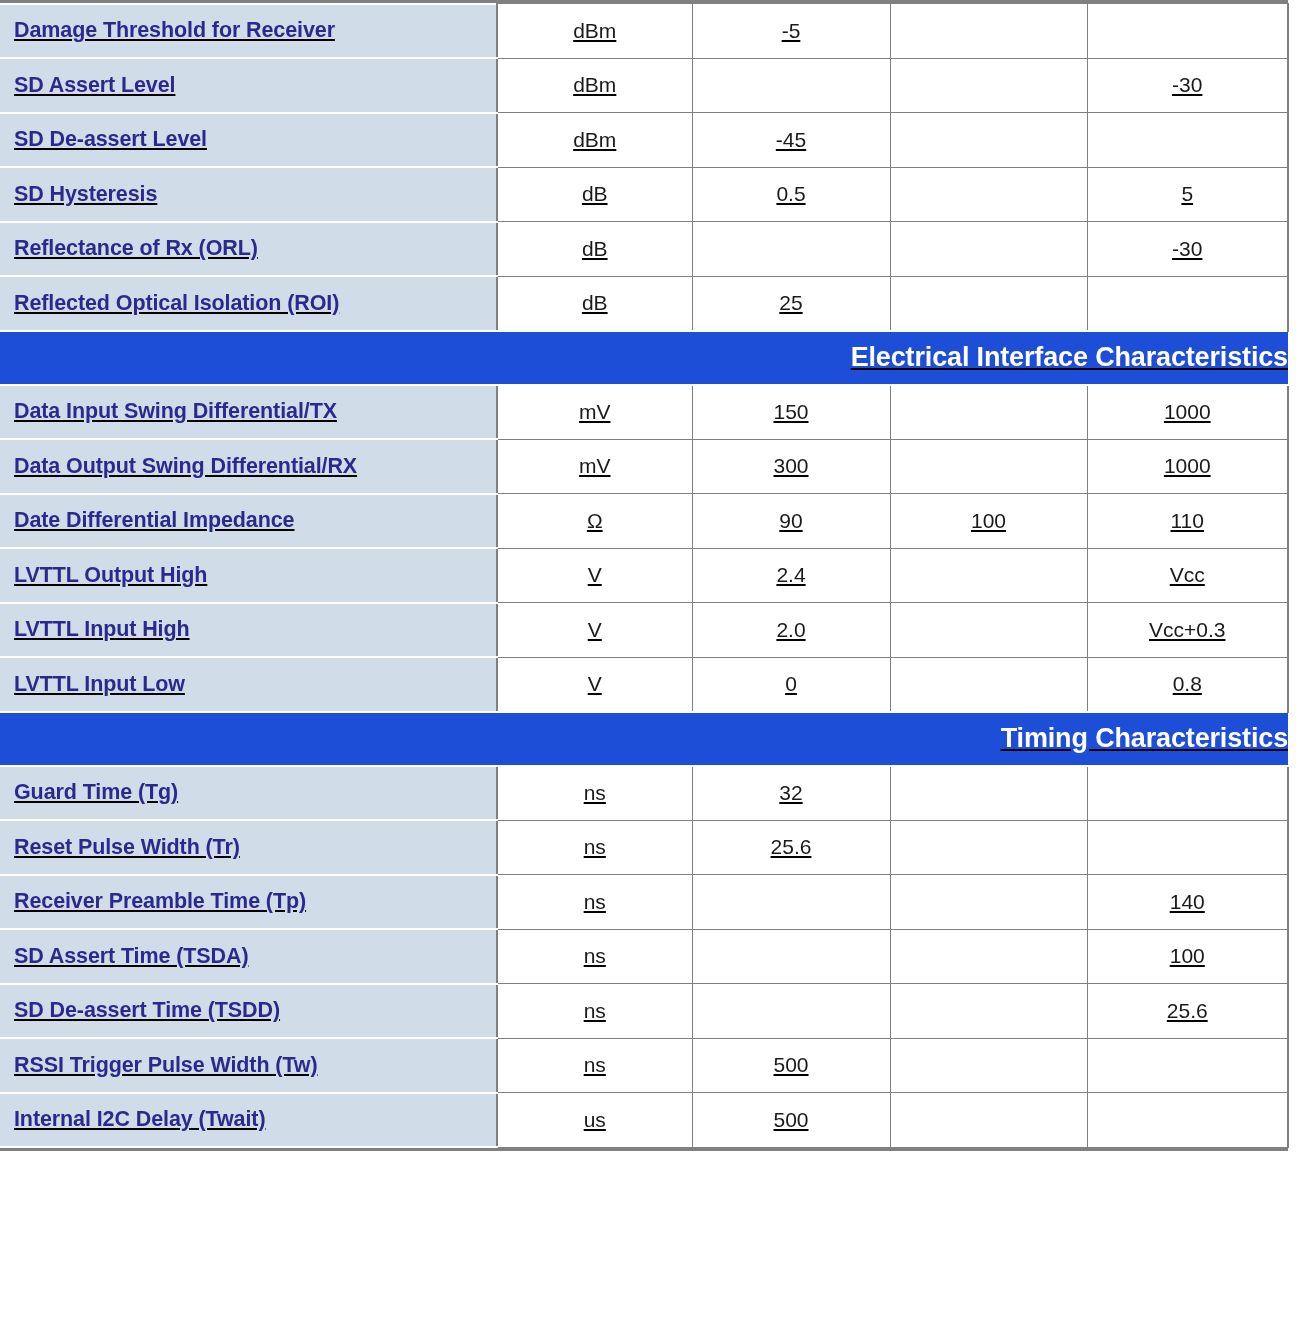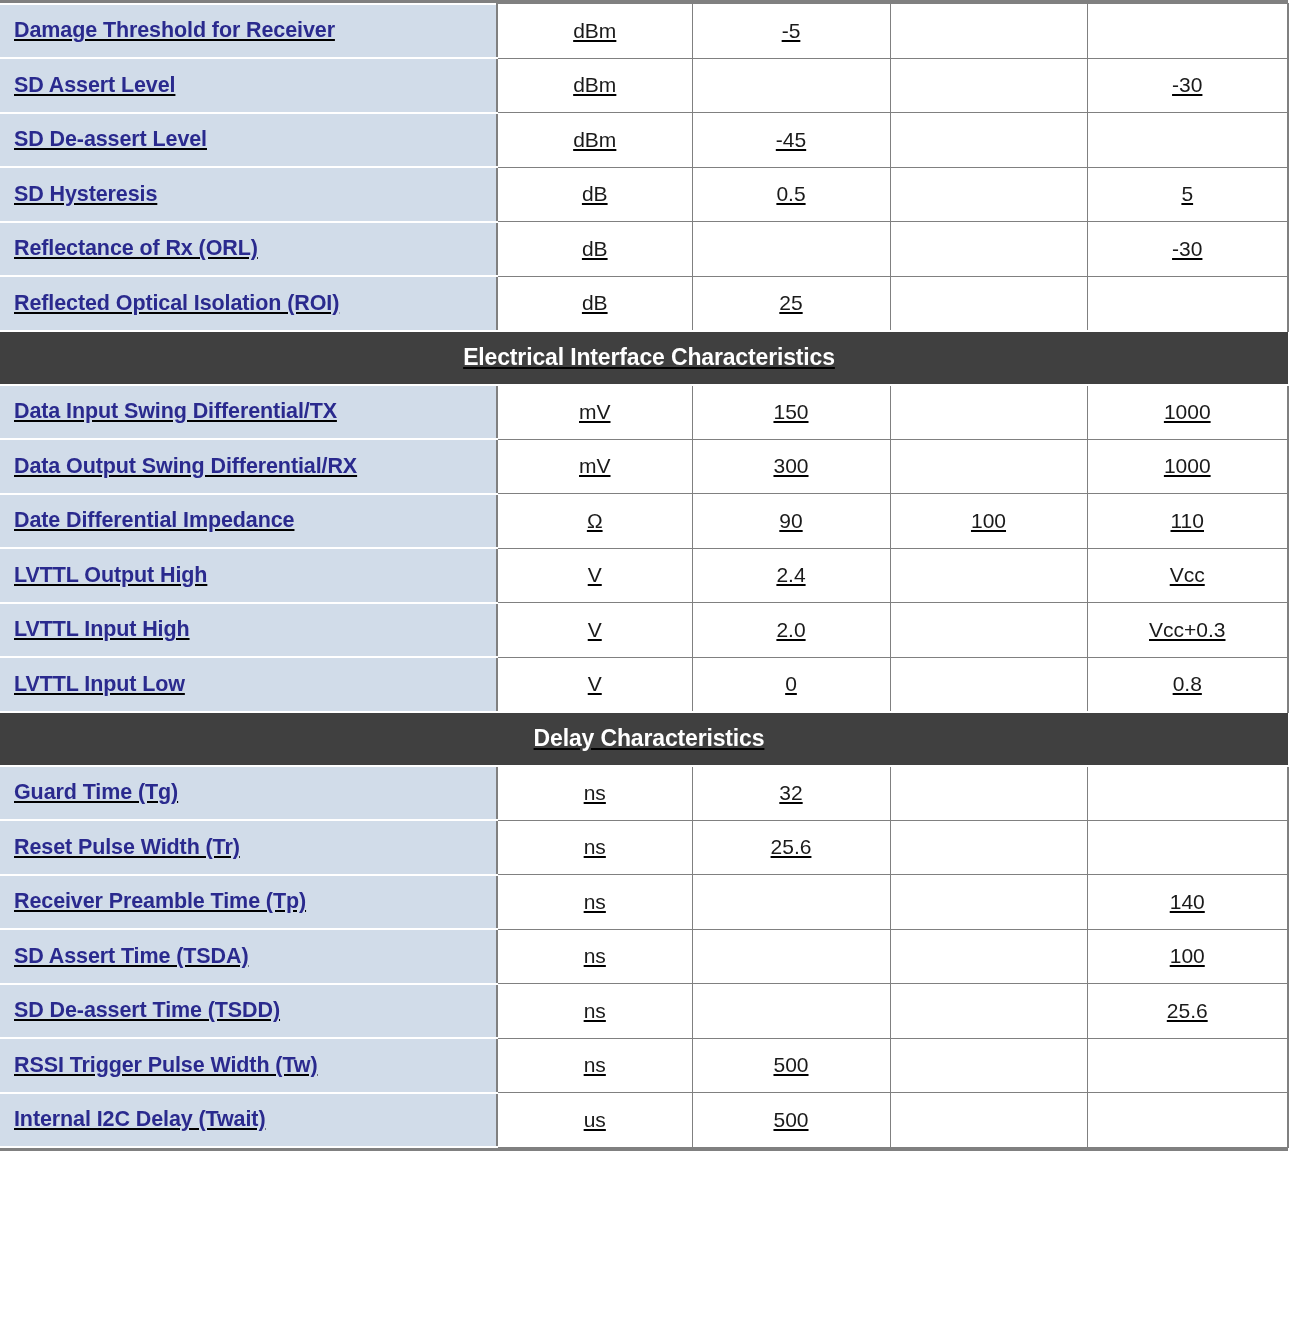--- a/index.html
+++ b/index.html
@@ -57,28 +57,28 @@
   }
 
   tr.data-row td.val-cell.unit-cell {
     border-left: 2.5px solid #808080;
   }
   tr.data-row td.val-cell.max-cell {
     border-right: 2.5px solid #808080;
   }
 
   tr.section-row td.section-cell {
-    background: #404040;
+    background: #1d4ed8;
     color: #ffffff;
     font-weight: bold;
-    font-size: 23px;
+    font-size: 27px;
     letter-spacing: -0.15px;
     height: 52px;
     padding: 0 0 0 10px;
-    text-align: center;
+    text-align: right;
     vertical-align: middle;
     border-top: 2px solid #ffffff;
     border-bottom: 2px solid #ffffff;
     border-left: none;
     border-right: none;
     white-space: nowrap;
   }
 
   
   .top-rule {
@@ -187,21 +187,21 @@
         <td class="val-cell max-cell">Vcc+0.3</td>
       </tr>
       <tr class="data-row">
         <td class="param-cell">LVTTL Input Low</td>
         <td class="val-cell unit-cell">V</td>
         <td class="val-cell min-cell">0</td>
         <td class="val-cell typ-cell"></td>
         <td class="val-cell max-cell">0.8</td>
       </tr>
       <tr class="section-row">
-        <td class="section-cell" colspan="5">Delay Characteristics</td>
+        <td class="section-cell" colspan="5">Timing Characteristics</td>
       </tr>
       <tr class="data-row">
         <td class="param-cell">Guard Time (Tg)</td>
         <td class="val-cell unit-cell">ns</td>
         <td class="val-cell min-cell">32</td>
         <td class="val-cell typ-cell"></td>
         <td class="val-cell max-cell"></td>
       </tr>
       <tr class="data-row">
         <td class="param-cell">Reset Pulse Width (Tr)</td>

